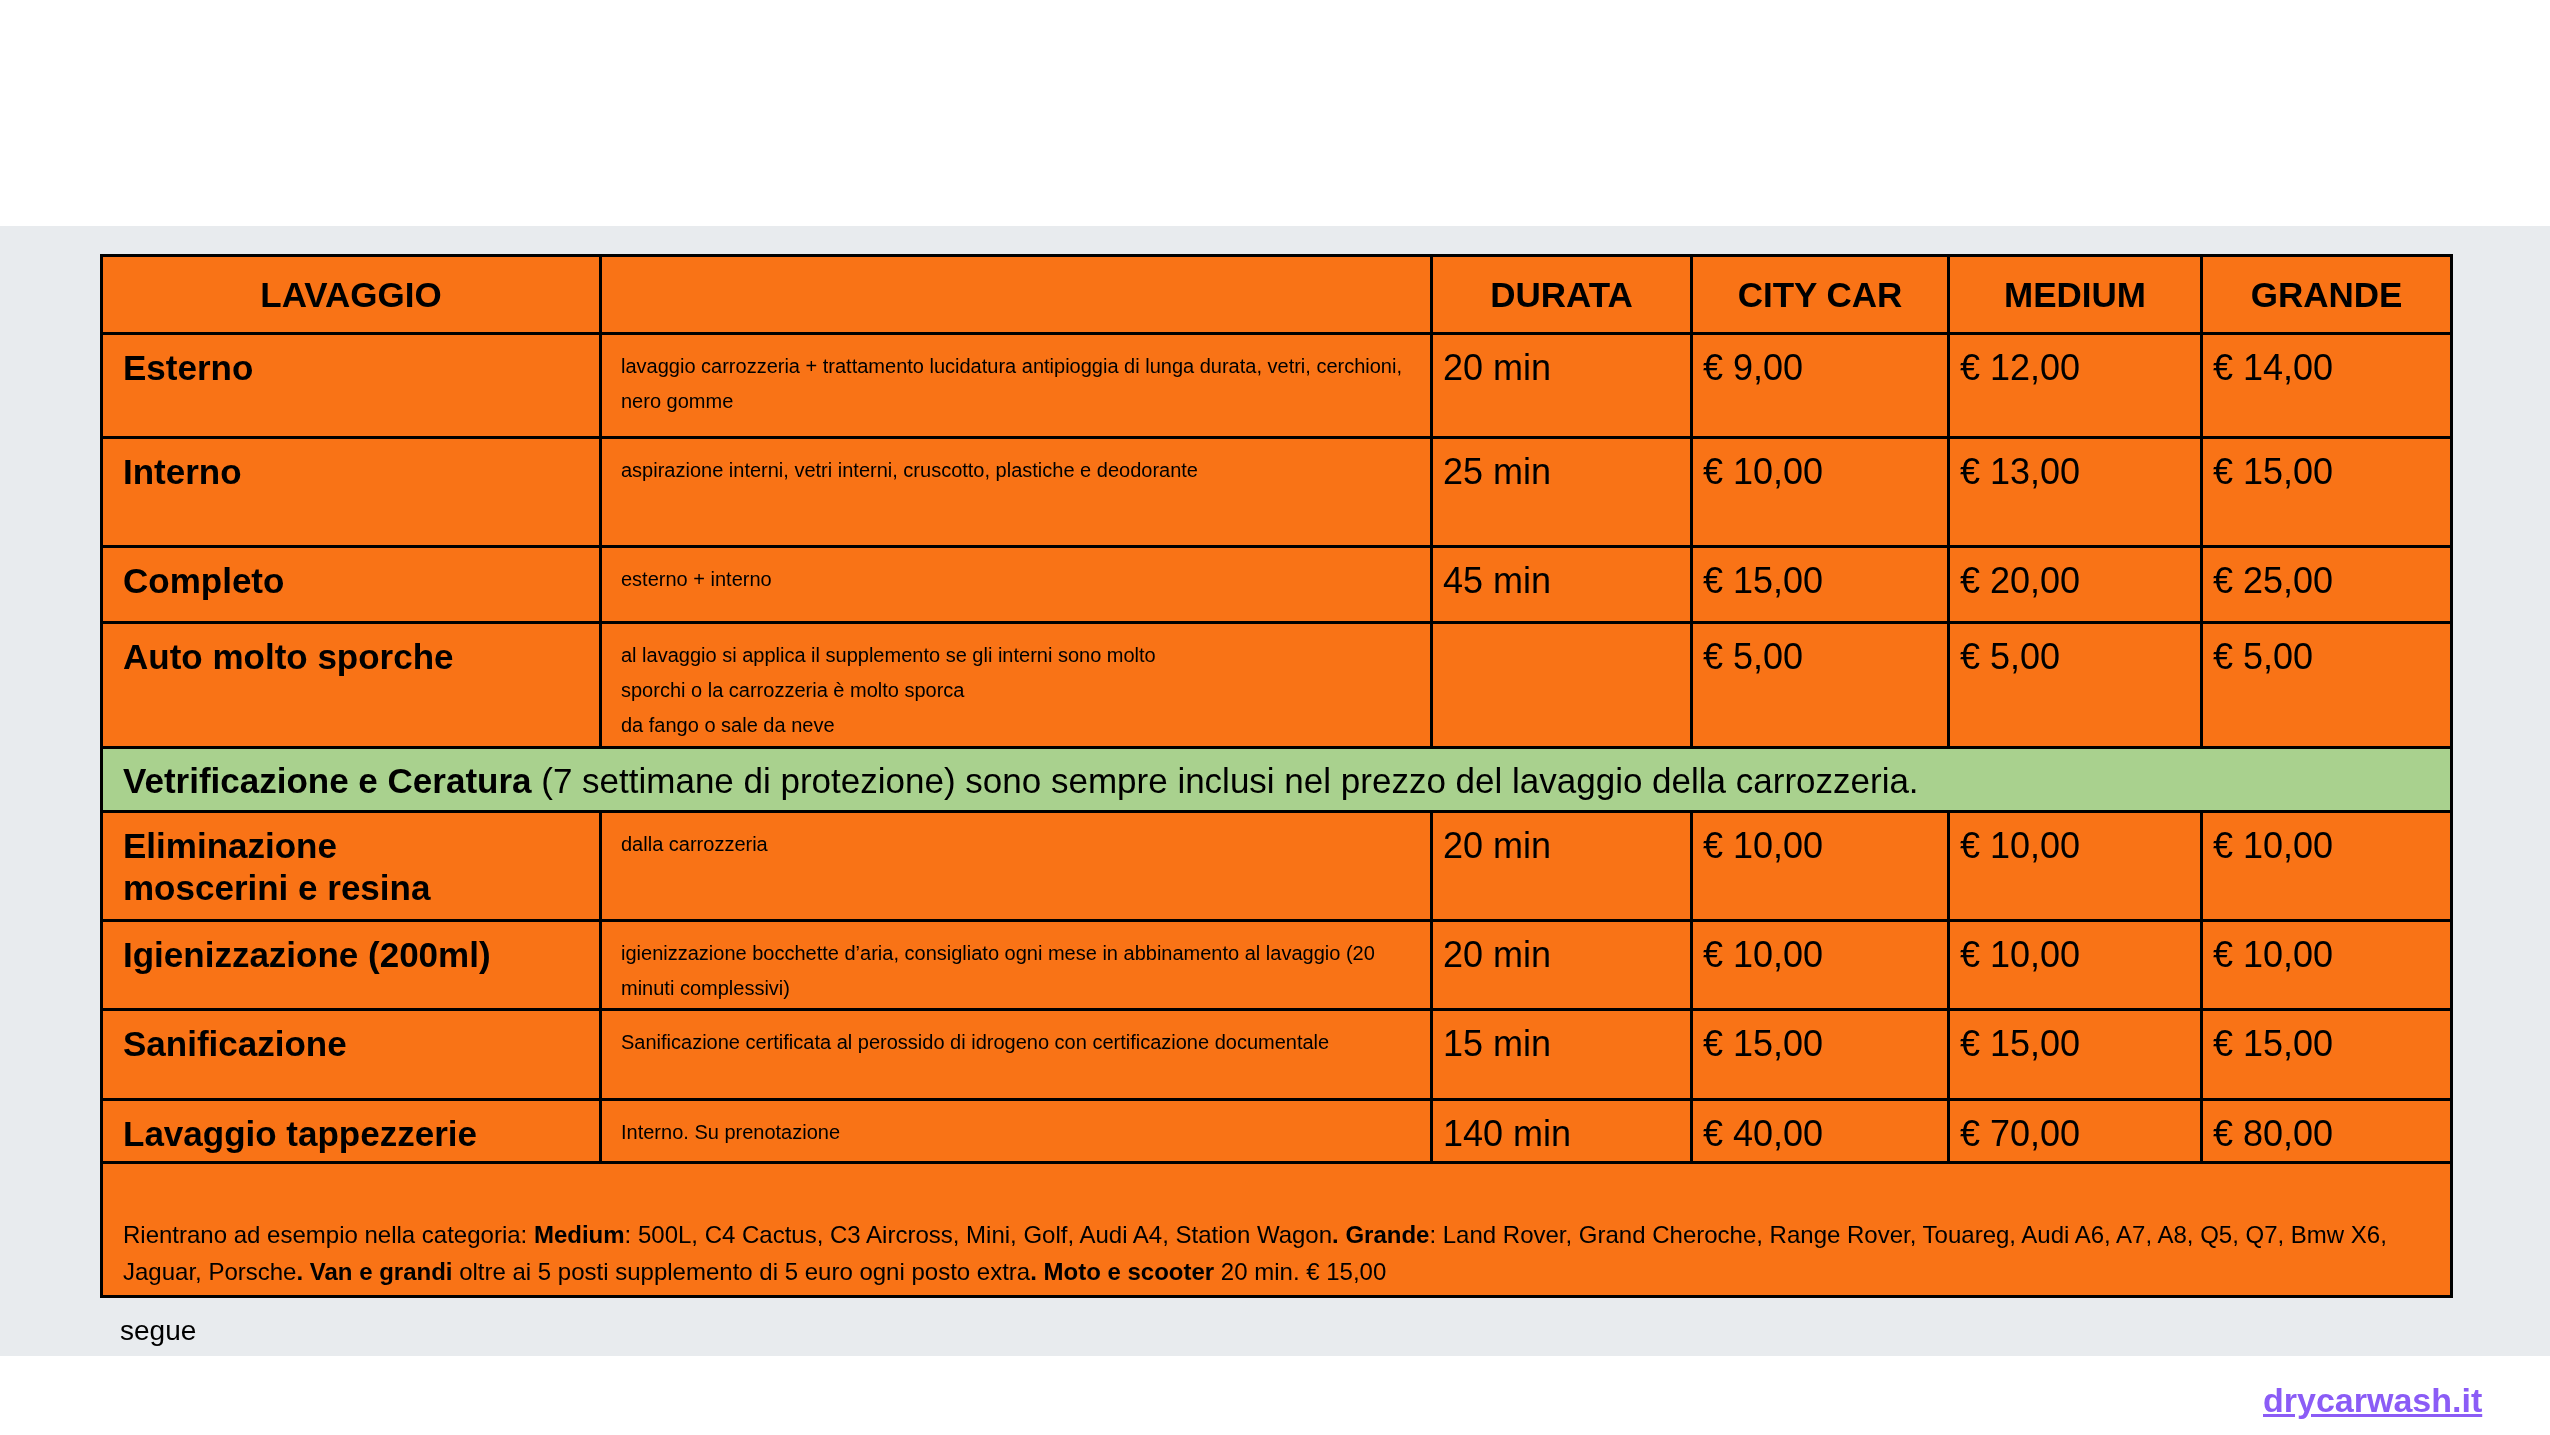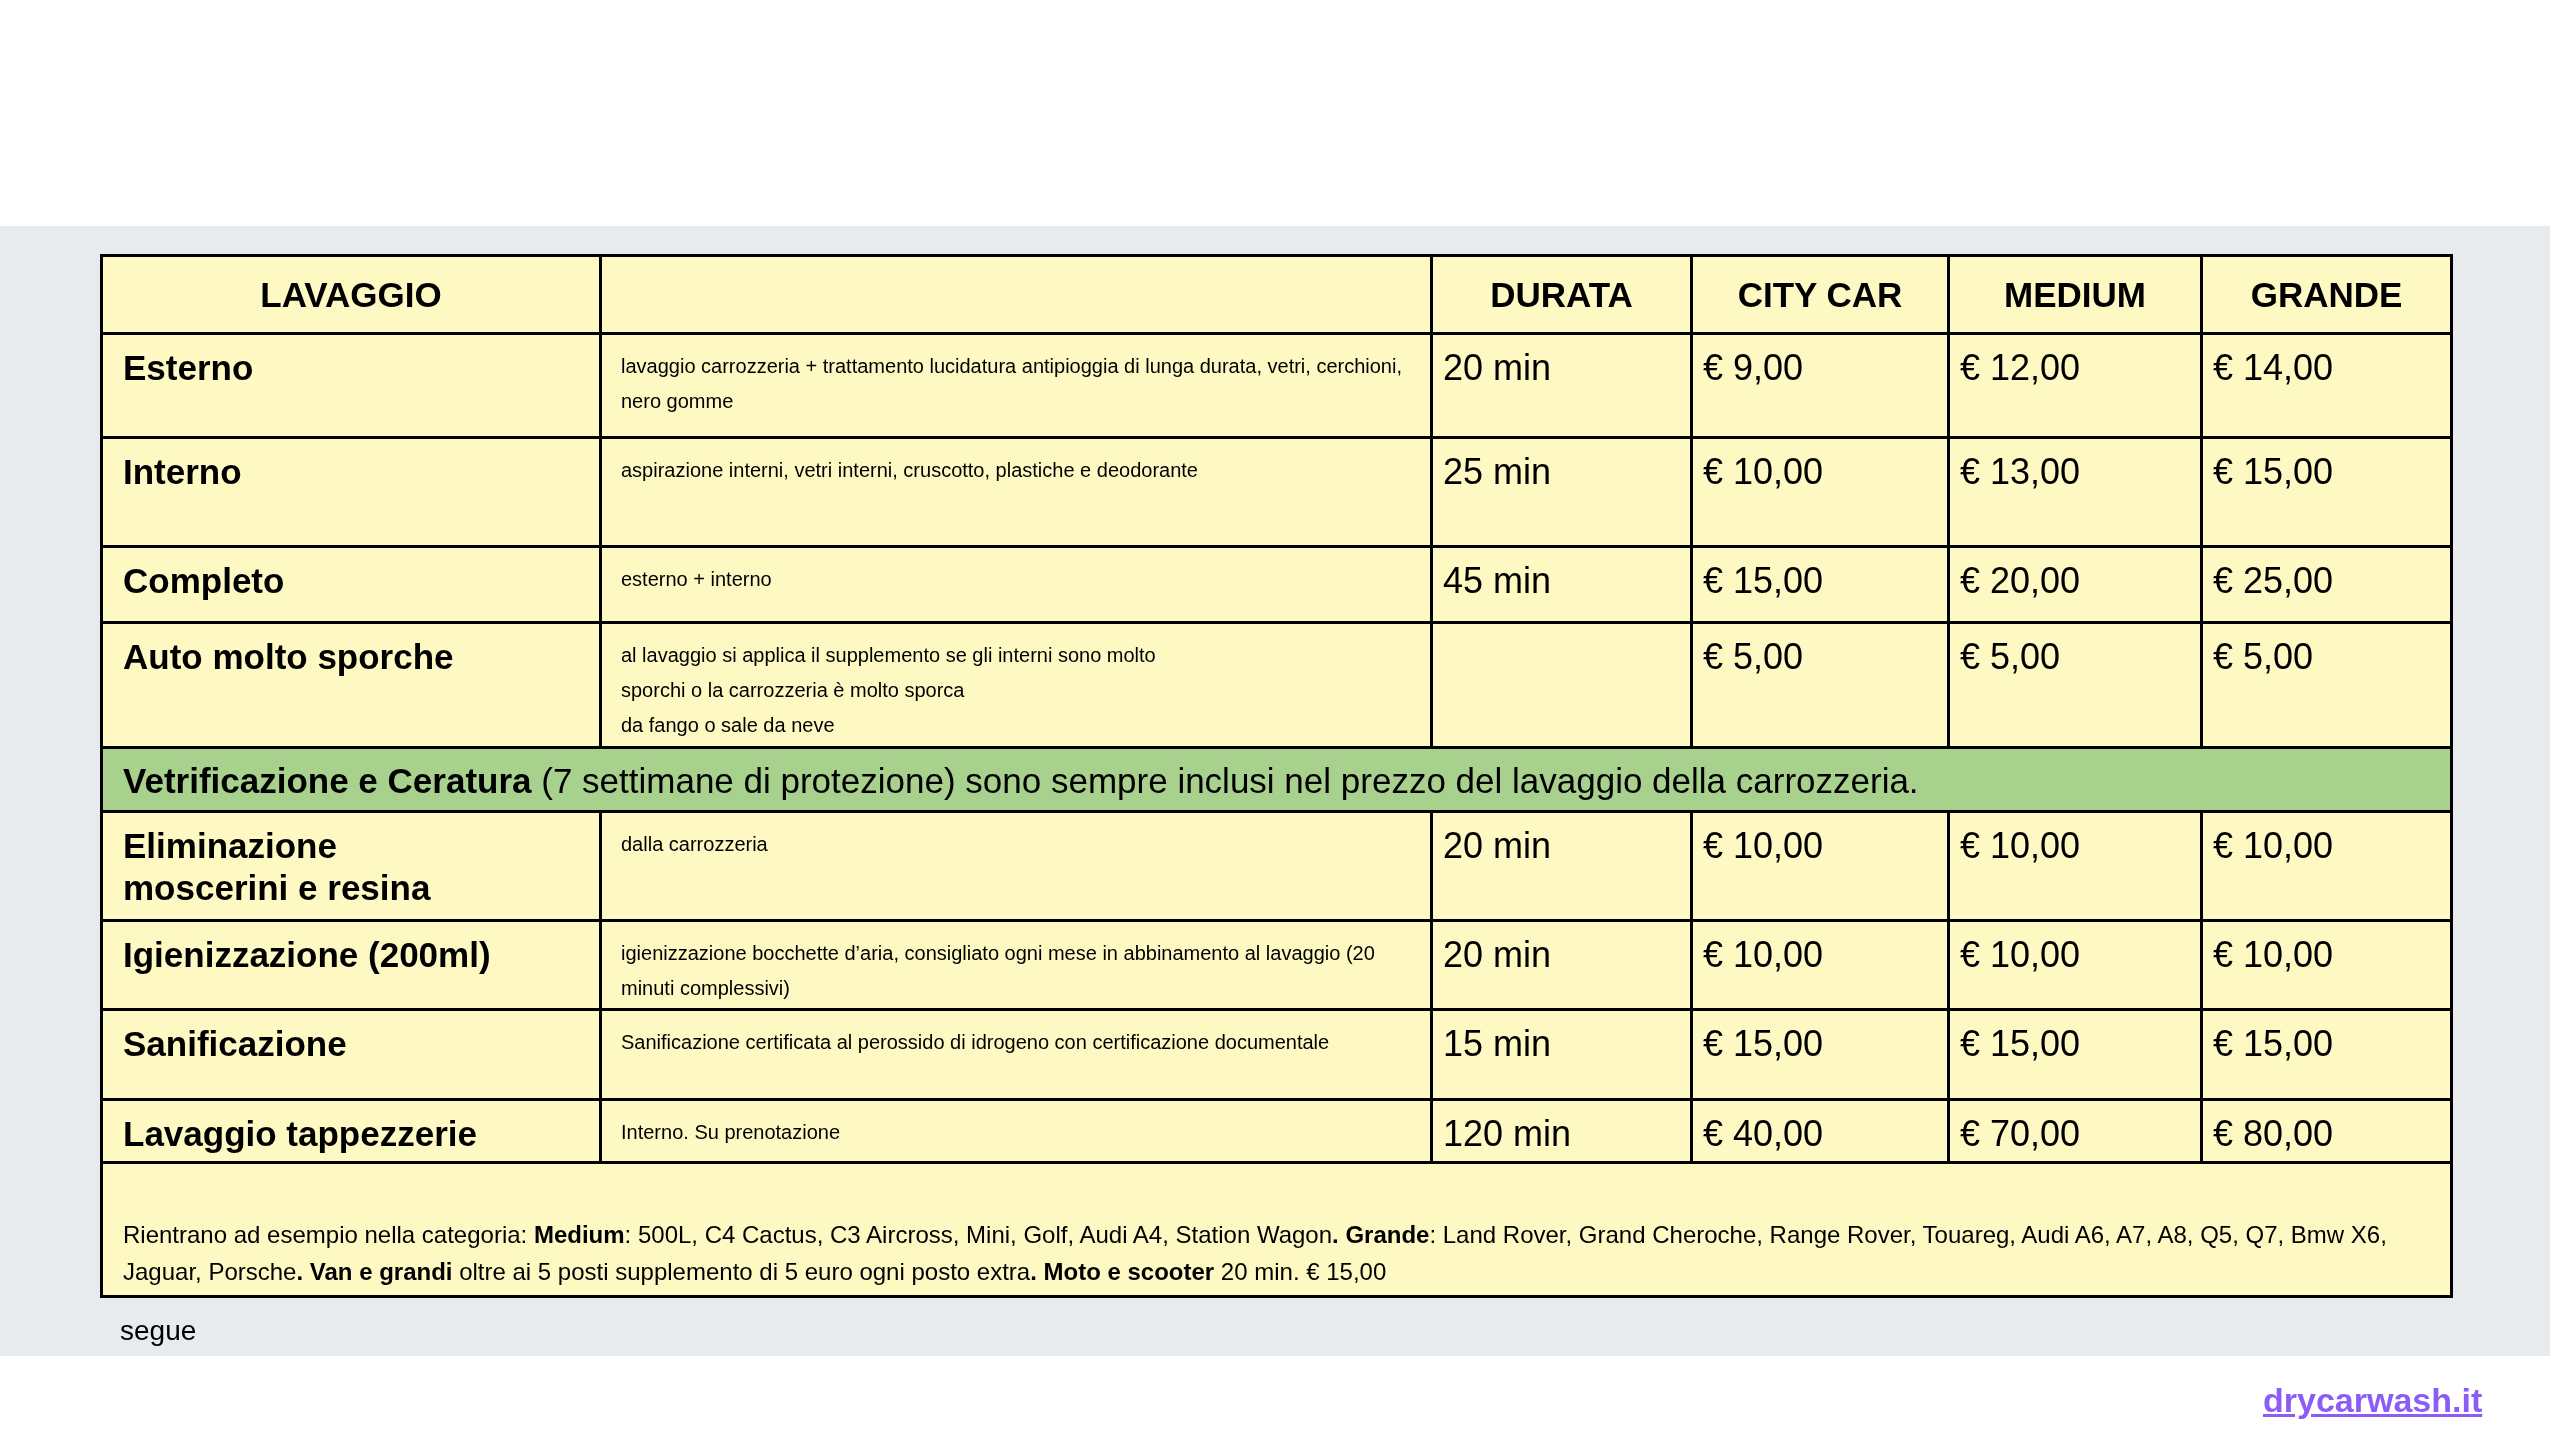--- a/index.html
+++ b/index.html
@@ -10,21 +10,21 @@
     color: #000;
   }
   .band {
     position: absolute; left: 0; top: 226px; width: 2550px; height: 130px;
     height: 1130px; background: #e8ebee;
   }
   table.price {
     position: absolute; left: 100px; top: 254px;
     border-collapse: collapse; table-layout: fixed;
     width: 2350px;
-    background: #fef9c3;
+    background: #f97316;
   }
   table.price td, table.price th {
     border: 3px solid #000;
     padding: 0;
     vertical-align: top;
     box-sizing: border-box;
   }
   th {
     font-weight: bold; font-size: 35px; text-align: center; vertical-align: middle !important;
     height: 78px;
@@ -151,21 +151,21 @@
     <td class="name">Sanificazione</td>
     <td class="desc">Sanificazione certificata al perossido di idrogeno con certificazione documentale</td>
     <td class="num">15 min</td>
     <td class="num">€ 15,00</td>
     <td class="num">€ 15,00</td>
     <td class="num">€ 15,00</td>
   </tr>
   <tr style="height:63px">
     <td class="name">Lavaggio tappezzerie</td>
     <td class="desc">Interno. Su prenotazione</td>
-    <td class="num">120 min</td>
+    <td class="num">140 min</td>
     <td class="num">€ 40,00</td>
     <td class="num">€ 70,00</td>
     <td class="num">€ 80,00</td>
   </tr>
 
   <tr class="notes">
     <td colspan="6"><span>Rientrano ad esempio nella categoria: </span><span class="b">Medium</span><span>: 500L, C4 Cactus, C3 Aircross, Mini, Golf, Audi A4, Station Wagon</span><span class="b">. Grande</span><span>: Land Rover, Grand Cheroche, Range Rover, Touareg, Audi A6, A7, A8, Q5, Q7, Bmw X6, Jaguar, Porsche</span><span class="b">. Van e grandi</span><span> oltre ai 5 posti supplemento di 5 euro ogni posto extra</span><span class="b">. Moto e scooter</span><span> 20 min. € 15,00</span></td>
   </tr>
 </tbody>
   </table>

